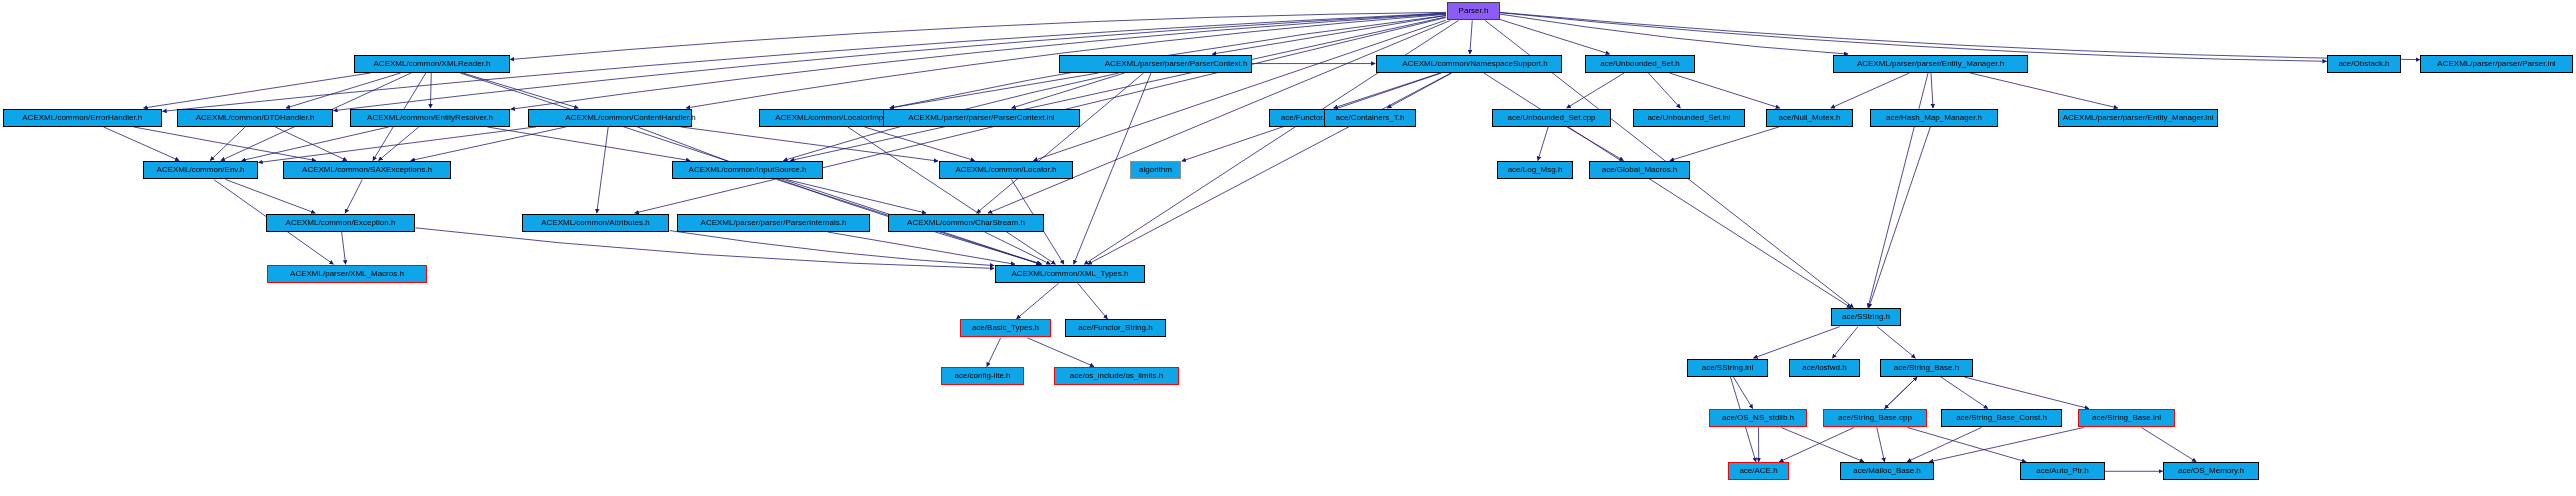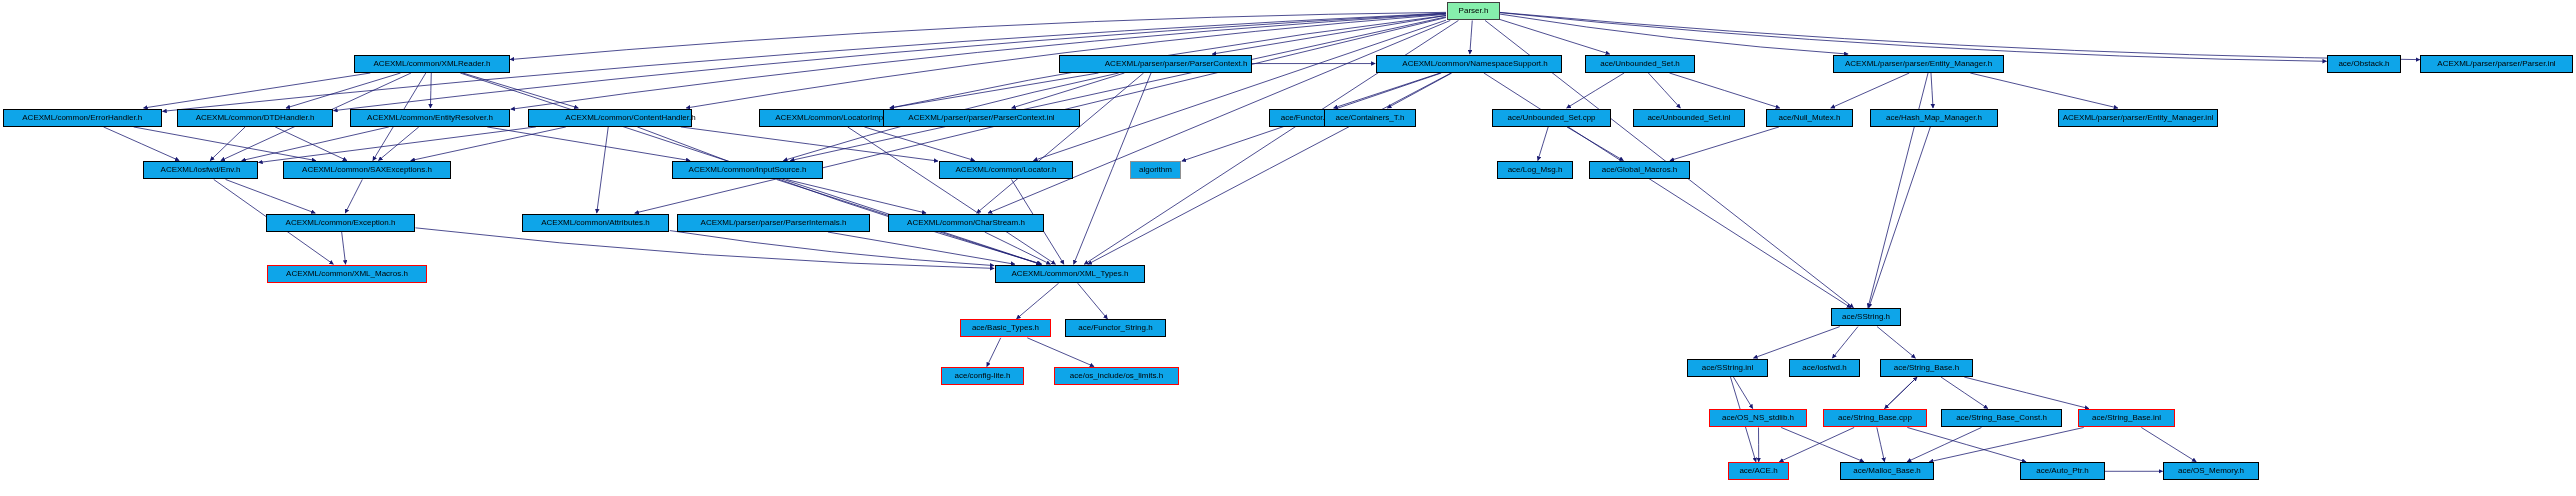--- a/index.html
+++ b/index.html
@@ -3,21 +3,21 @@
 <meta charset="utf-8">
 <title>Parser.h include dependency graph</title>
 <style>
   html,body{margin:0;padding:0;background:#ffffff;}
   #graph{position:relative;width:2576px;height:497px;background:#ffffff;
          font-family:"Liberation Sans","DejaVu Sans",sans-serif;overflow:hidden;}
   #edges{position:absolute;left:0;top:0;width:2576px;height:497px;}
   .node{position:absolute;box-sizing:border-box;display:flex;align-items:center;
         justify-content:center;background:#0ea5e9;border:0.7px solid #000000;
         font-size:8px;color:#000000;white-space:nowrap;line-height:1;height:17.5px;}
-  .node.root{background:#86efac;border:0.7px solid #404040;}
+  .node.root{background:#8b5cf6;border:0.7px solid #404040;}
   .node.red{border:0.7px solid #ff0000;}
   .node.gray{border:0.7px solid #909090;}
   .node span{padding:0 3.5px;pointer-events:none;}
 </style>
 </head>
 <body>
 
 <div id="graph">
   <svg id="edges" viewBox="0 0 3677 709" width="2576" height="497">
     <defs>
@@ -131,21 +131,21 @@
       </div>
       <div class="node" style="left: 1059px; top: 55px; width: 193px; justify-content: flex-end;">
         <span>ACEXML/parser/parser/ParserContext.h</span>
       </div>
       <div class="node" style="left: 1376px; top: 55px; width: 186px; padding-left: 12px;">
         <span>ACEXML/common/NamespaceSupport.h</span>
       </div>
       <div class="node" style="left: 1585px; top: 55px; width: 110px;">
         <span>ace/Unbounded_Set.h</span>
       </div>
-      <div class="node" style="left: 1833px; top: 55px; width: 171px;">
+      <div class="node" style="left: 1833px; top: 55px; width: 195px;">
         <span>ACEXML/parser/parser/Entity_Manager.h</span>
       </div>
       <div class="node" style="left: 2327px; top: 55px; width: 74px;">
         <span>ace/Obstack.h</span>
       </div>
       <div class="node" style="left: 2420px; top: 55px; width: 153px;">
         <span>ACEXML/parser/parser/Parser.inl</span>
       </div>
       <div class="node" style="left: 2.8px; top: 109px; width: 159px;">
         <span>ACEXML/common/ErrorHandler.h</span>
@@ -180,21 +180,21 @@
       <div class="node" style="left: 1766px; top: 109px; width: 87px;">
         <span>ace/Null_Mutex.h</span>
       </div>
       <div class="node" style="left: 1870px; top: 109px; width: 128px;">
         <span>ace/Hash_Map_Manager.h</span>
       </div>
       <div class="node" style="left: 2058px; top: 109px; width: 160px;">
         <span>ACEXML/parser/parser/Entity_Manager.inl</span>
       </div>
       <div class="node" style="left: 143px; top: 161px; width: 115px;">
-        <span>ACEXML/iosfwd/Env.h</span>
+        <span>ACEXML/common/Env.h</span>
       </div>
       <div class="node" style="left: 283px; top: 161px; width: 168px;">
         <span>ACEXML/common/SAXExceptions.h</span>
       </div>
       <div class="node" style="left: 672px; top: 161px; width: 151px;">
         <span>ACEXML/common/InputSource.h</span>
       </div>
       <div class="node" style="left: 939px; top: 161px; width: 134px;">
         <span>ACEXML/common/Locator.h</span>
       </div>
@@ -213,21 +213,21 @@
       <div class="node" style="left: 522px; top: 214px; width: 147px;">
         <span>ACEXML/common/Attributes.h</span>
       </div>
       <div class="node" style="left: 677px; top: 214px; width: 193px;">
         <span>ACEXML/parser/parser/ParserInternals.h</span>
       </div>
       <div class="node" style="left: 888px; top: 214px; width: 156px;">
         <span>ACEXML/common/CharStream.h</span>
       </div>
       <div class="node red" style="left: 267px; top: 265px; width: 160px;">
-        <span>ACEXML/common/XML_Macros.h</span>
+        <span>ACEXML/parser/XML_Macros.h</span>
       </div>
       <div class="node" style="left: 995px; top: 265px; width: 150px;">
         <span>ACEXML/common/XML_Types.h</span>
       </div>
       <div class="node" style="left: 1831px; top: 308px; width: 70px;">
         <span>ace/SString.h</span>
       </div>
       <div class="node red" style="left: 960px; top: 319px; width: 91px;">
         <span>ace/Basic_Types.h</span>
       </div>

